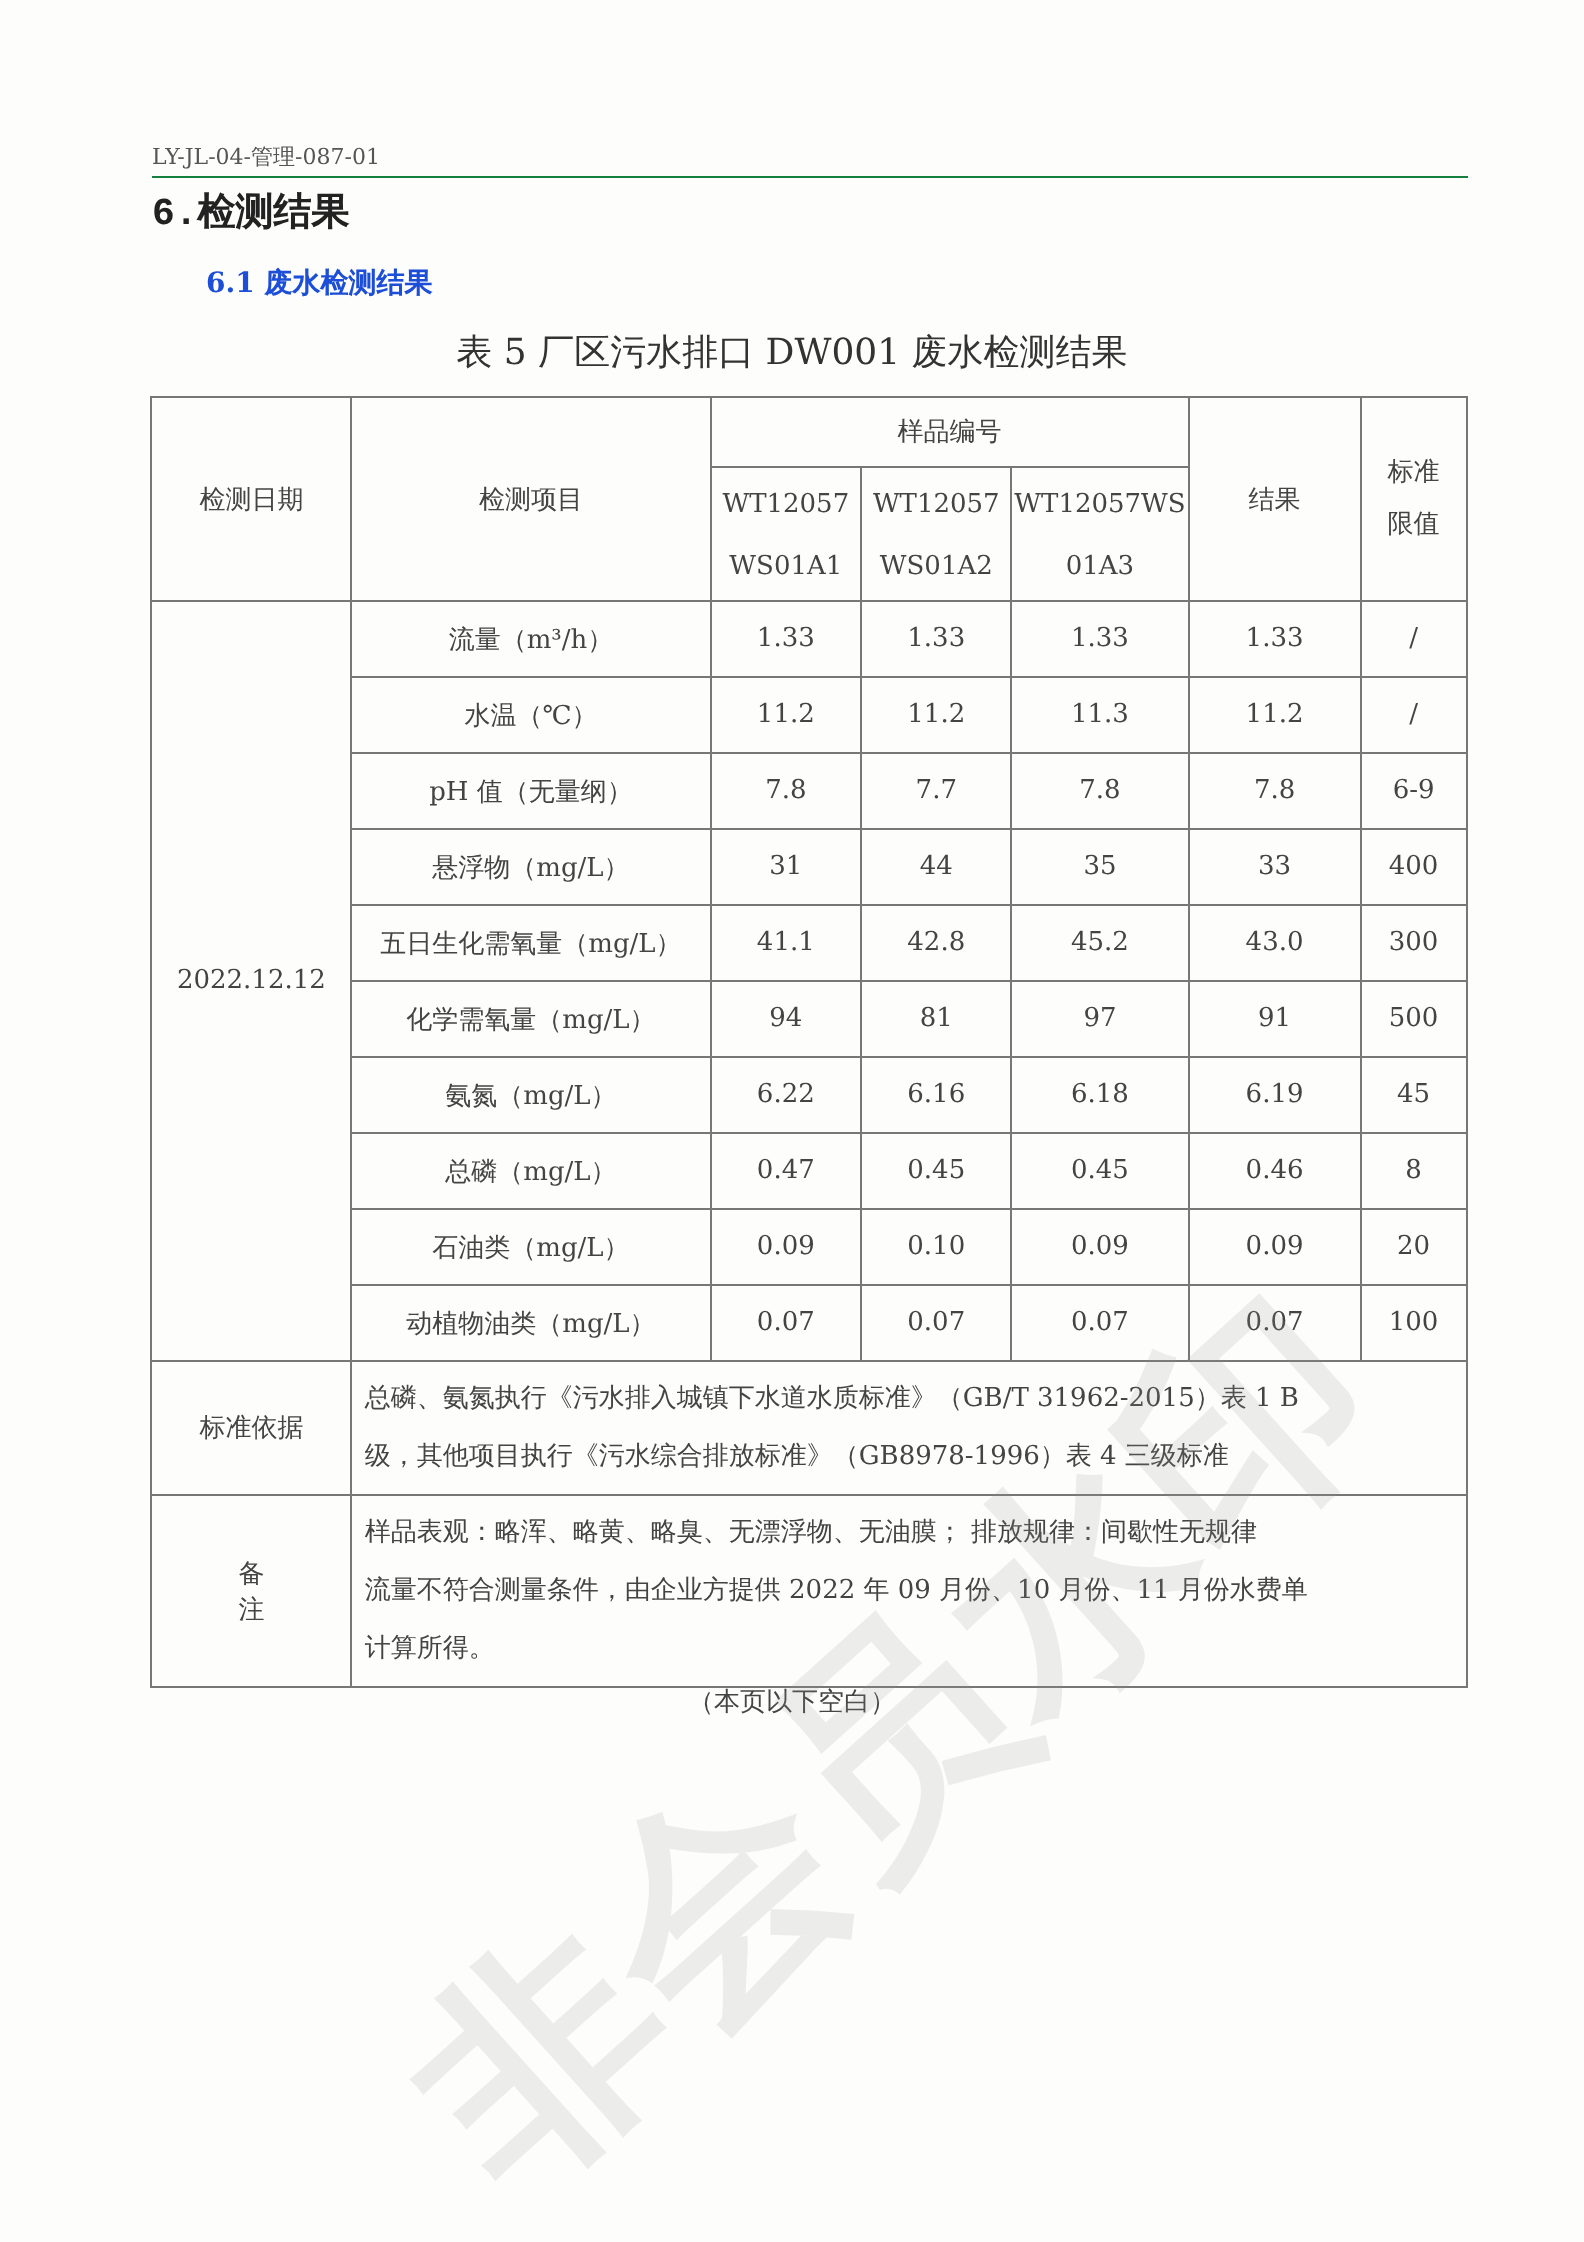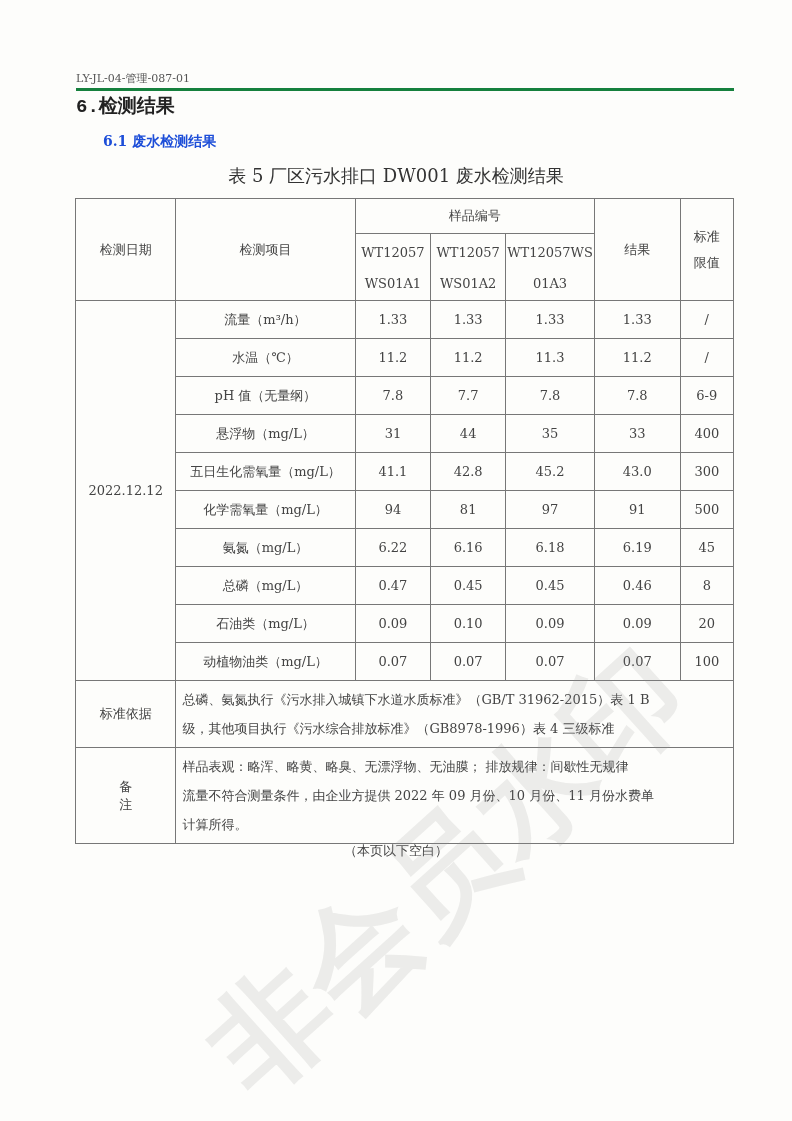--- a/index.html
+++ b/index.html
@@ -1,20 +1,20 @@
 <!DOCTYPE html>
 <html><head>
 <meta charset="utf-8">
 <style>
   html, body { margin: 0; padding: 0; }
   body {
     width: 792px; height: 1121px; background: #fdfdfb; position: relative; overflow: hidden;
     font-family: "DejaVu Serif", "Liberation Serif", serif; color: #3a3a3a;
   }
-  .header { position: absolute; left: 76px; right: 58px; top: 68px; height: 18px; border-bottom: 3px solid #15803d;
+  .header { position: absolute; left: 76px; right: 58px; top: 68px; height: 18px; border-bottom: 1px solid #15803d;
     font-size: 11px; color: #555; display: flex; justify-content: space-between; align-items: flex-end; padding-bottom: 2px; }
   .h1 { position: absolute; left: 76px; top: 93px; font-size: 19px; font-weight: bold; color: #222; font-family: Liberation Mono, monospace; }
   .h2 { position: absolute; left: 103px; top: 133px; font-size: 14px; font-weight: bold; color: #1d4ed8; }
   .caption { position: absolute; left: 0; right: 0; top: 164px; text-align: center; font-size: 18px; color: #333; }
   table { position: absolute; left: 75px; top: 198px; width: 659px; border-collapse: collapse; font-size: 13px; color: #444; }
   td { border: 1px solid #777; text-align: center; padding: 0; height: 37px; }
   .hdr td { height: 34px; }
   .c-date { width: 100px; } .c-item { width: 181px; } .c-s1 { width: 75px; } .c-s2 { width: 74px; } .c-s3 { width: 88px; } .c-res { width: 86px; } .c-lim { width: 53px; }
   .sid { line-height: 31px; padding-top: 2px; }
   .lim-h { line-height: 26px; }

